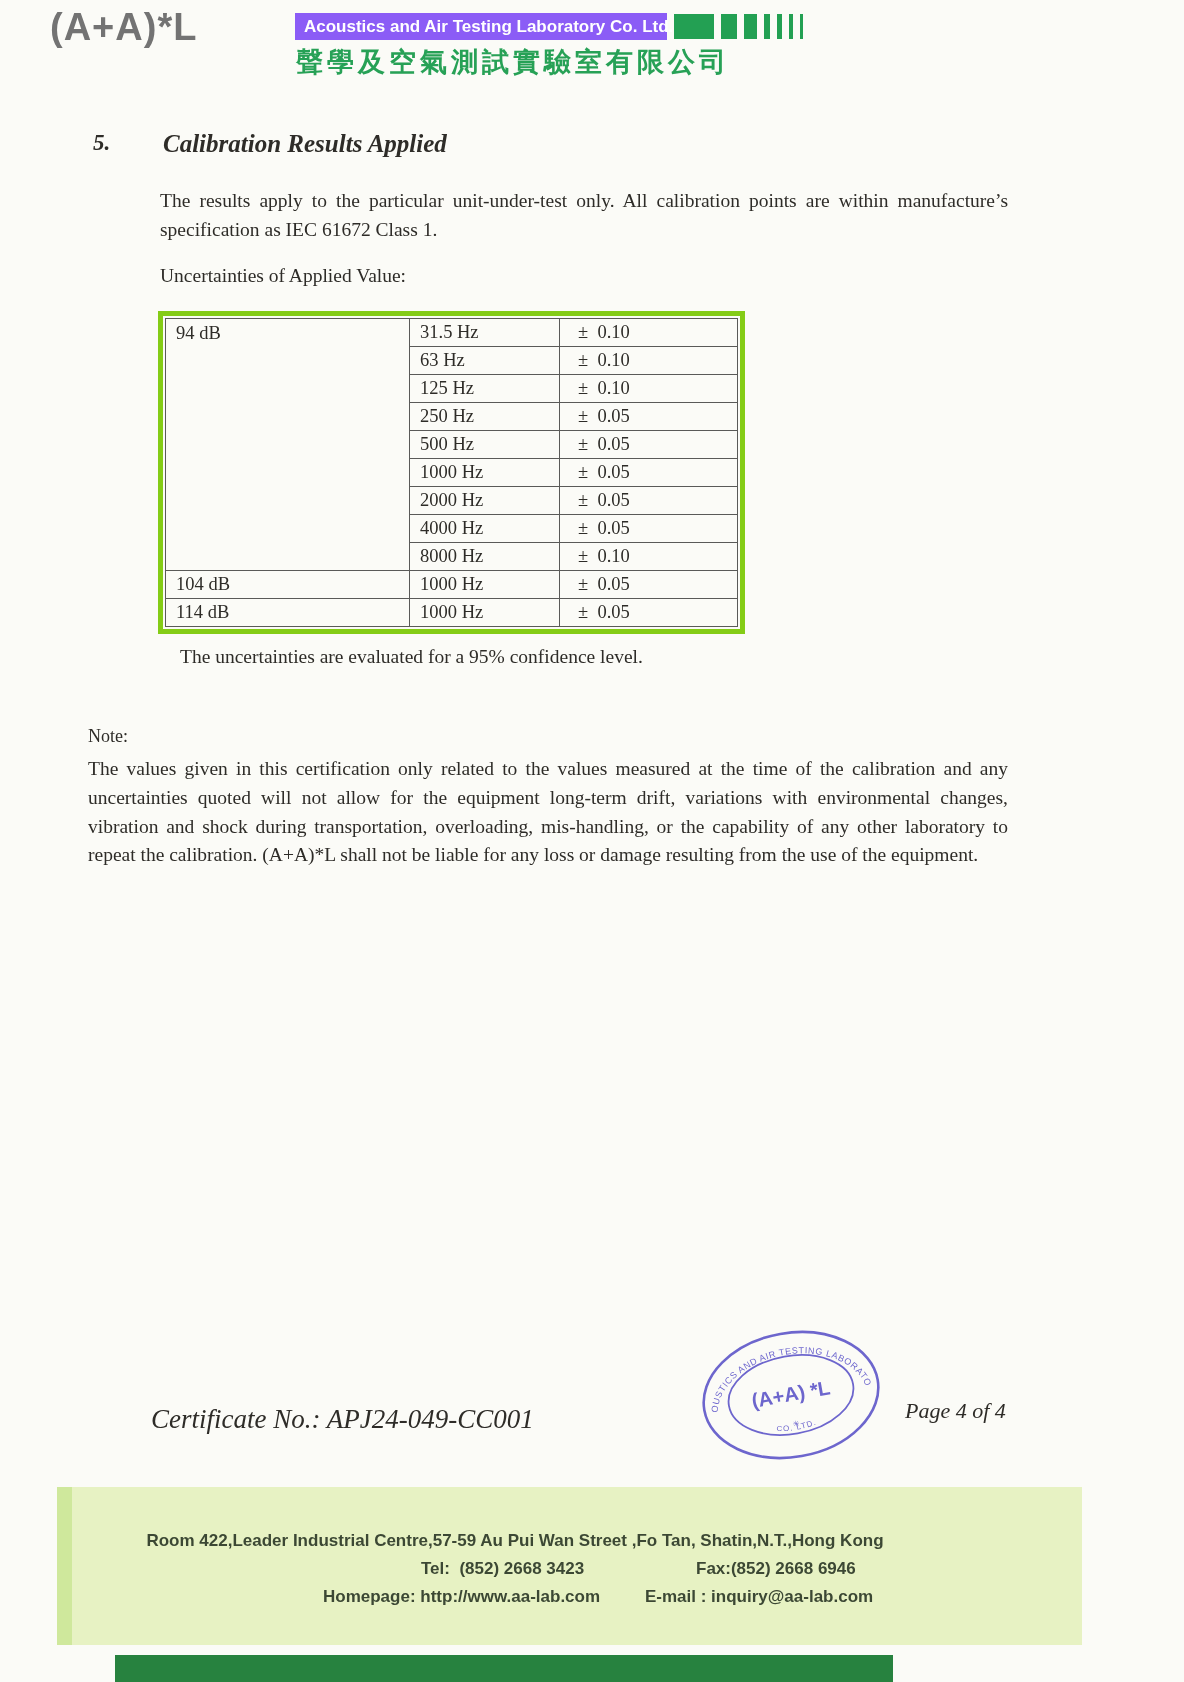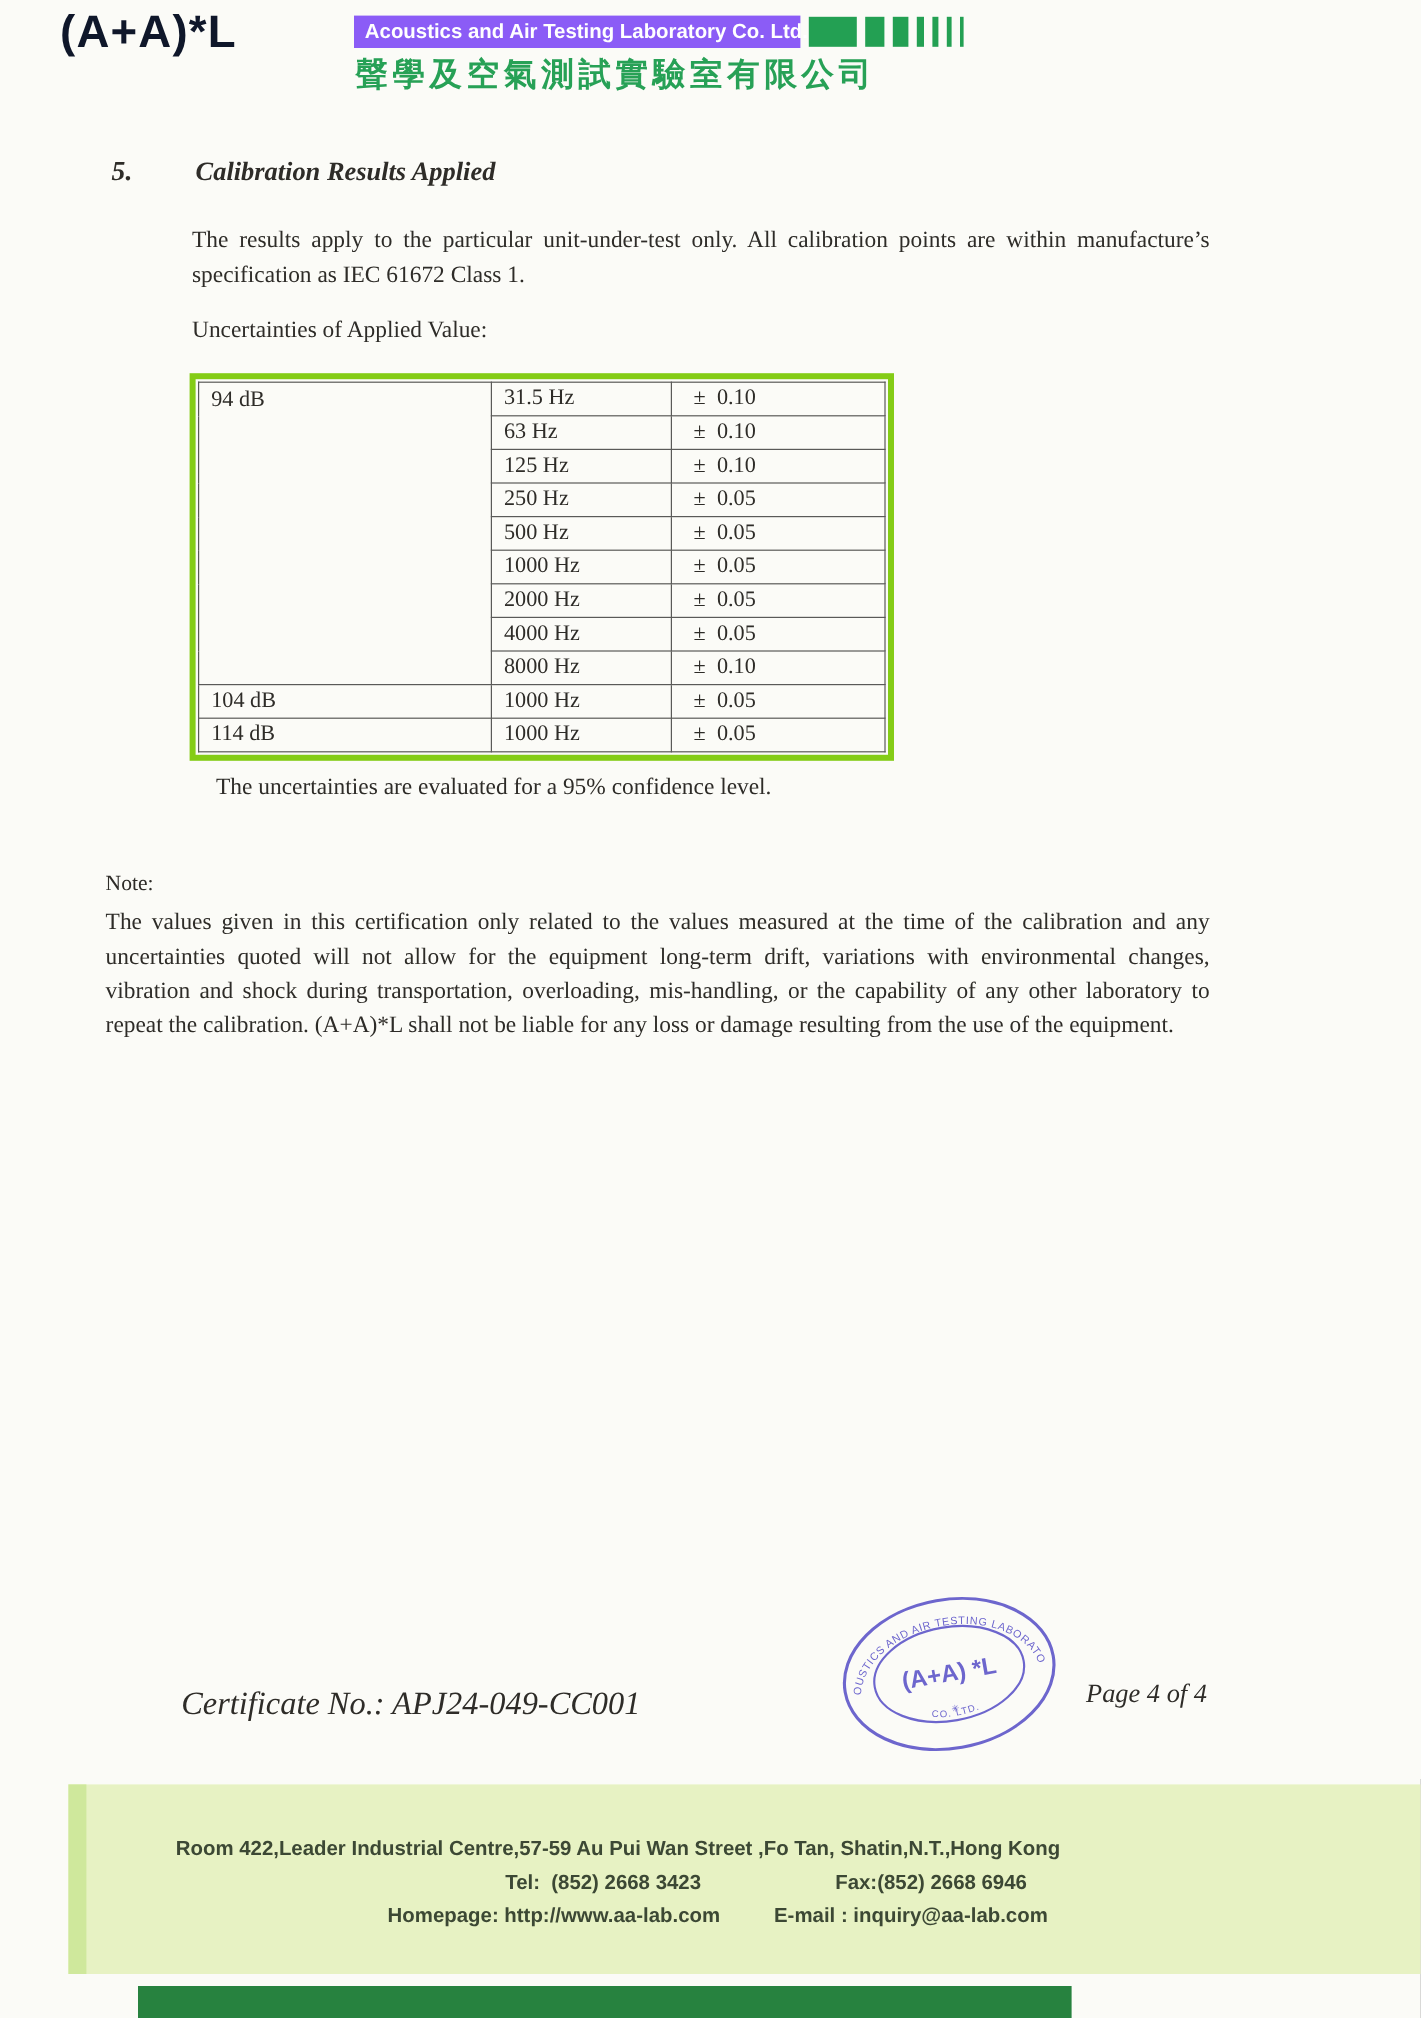--- a/index.html
+++ b/index.html
@@ -7,41 +7,41 @@
   .page {
     position:relative; width:1184px; height:1682px; margin:0 auto;
     background:#fbfbf7; overflow:hidden;
     font-family:"Liberation Serif", serif; color:#2e2c28;
   }
 
   
   .logo {
     position:absolute; left:50px; top:6px;
     font-family:"Liberation Sans", sans-serif; font-weight:bold;
-    font-size:38px; letter-spacing:1px; color:#0f172a;
+    font-size:38px; letter-spacing:1px; color:#737373;
   }
   .banner {
     position:absolute; left:295px; top:13px; width:372px; height:27px;
     background:#8b5cf6; color:#ffffff; line-height:27px; padding-left:9px;
     font-family:"Liberation Sans", sans-serif; font-weight:bold; font-size:17px;
     white-space:nowrap;
   }
   .logo-bars { position:absolute; left:674px; top:14px; height:25px; display:flex; gap:7px; align-items:stretch; }
   .logo-bars i { display:block; background:#23a053; }
   .logo-bars .b1{width:40px}.logo-bars .b2{width:16px}.logo-bars .b3{width:13px}
   .logo-bars .b4{width:6px}.logo-bars .b5{width:5px}.logo-bars .b6{width:4px}.logo-bars .b7{width:3px}
   .company-zh {
     position:absolute; left:296px; top:44px;
     font-family:Liberation Mono, monospace; font-weight:bold;
     font-size:27px; letter-spacing:4px; color:#27a156; white-space:nowrap;text-align:center;
   }
 
   
   .sec-num   { position:absolute; left:93px;  top:130px; font-size:23px; font-weight:bold; font-style:italic; }
-  .sec-title { position:absolute; left:163px; top:130px; font-size:22px; font-weight:bold; font-style:italic; }
+  .sec-title { position:absolute; left:163px; top:130px; font-size:25px; font-weight:bold; font-style:italic; }
   .intro {
     position:absolute; left:160px; top:186px; width:848px;
     font-size:19.5px; line-height:29px; text-align:justify;
   }
   .unc-label { position:absolute; left:160px; top:265px; font-size:19.5px; }
 
   
   .table-wrap {
     position:absolute; left:158px; top:311px;
     border:5px solid #84cc16; padding:2px; background:transparent;
@@ -65,21 +65,21 @@
   
   .certificate { position:absolute; left:103px;  top:1404px; font-size:27px; font-style:italic;margin-left:48px; }
   .pagenum     { position:absolute; left:905px; top:1398px; font-size:22px; font-style:italic; }
 
   
   .stamp { position:absolute; left:698px; top:1328px; width:186px; height:134px;
            transform:rotate(-10deg); opacity:.88; }
 
   
   .footer-band {
-    position:absolute; left:57px; top:1487px; width:1127px; height:158px;
+    position:absolute; left:57px; top:1487px; width:1025px; height:158px;
     background:#e7f2c3;
     font-family:"Liberation Sans", sans-serif; font-weight:bold;
     font-size:17px; color:#3c4834;
   }
   .footer-stripe { position:absolute; left:0; top:0; width:15px; height:100%; background:#cfe89c; }
   .footer-band span, .footer-band div.addr { position:absolute; white-space:pre; }
   .addr     { left:48px;  top:44px; width:820px; text-align:center; }
   .tel      { left:364px; top:72px; }
   .fax      { left:639px; top:72px; }
   .homepage { left:266px; top:100px; }

